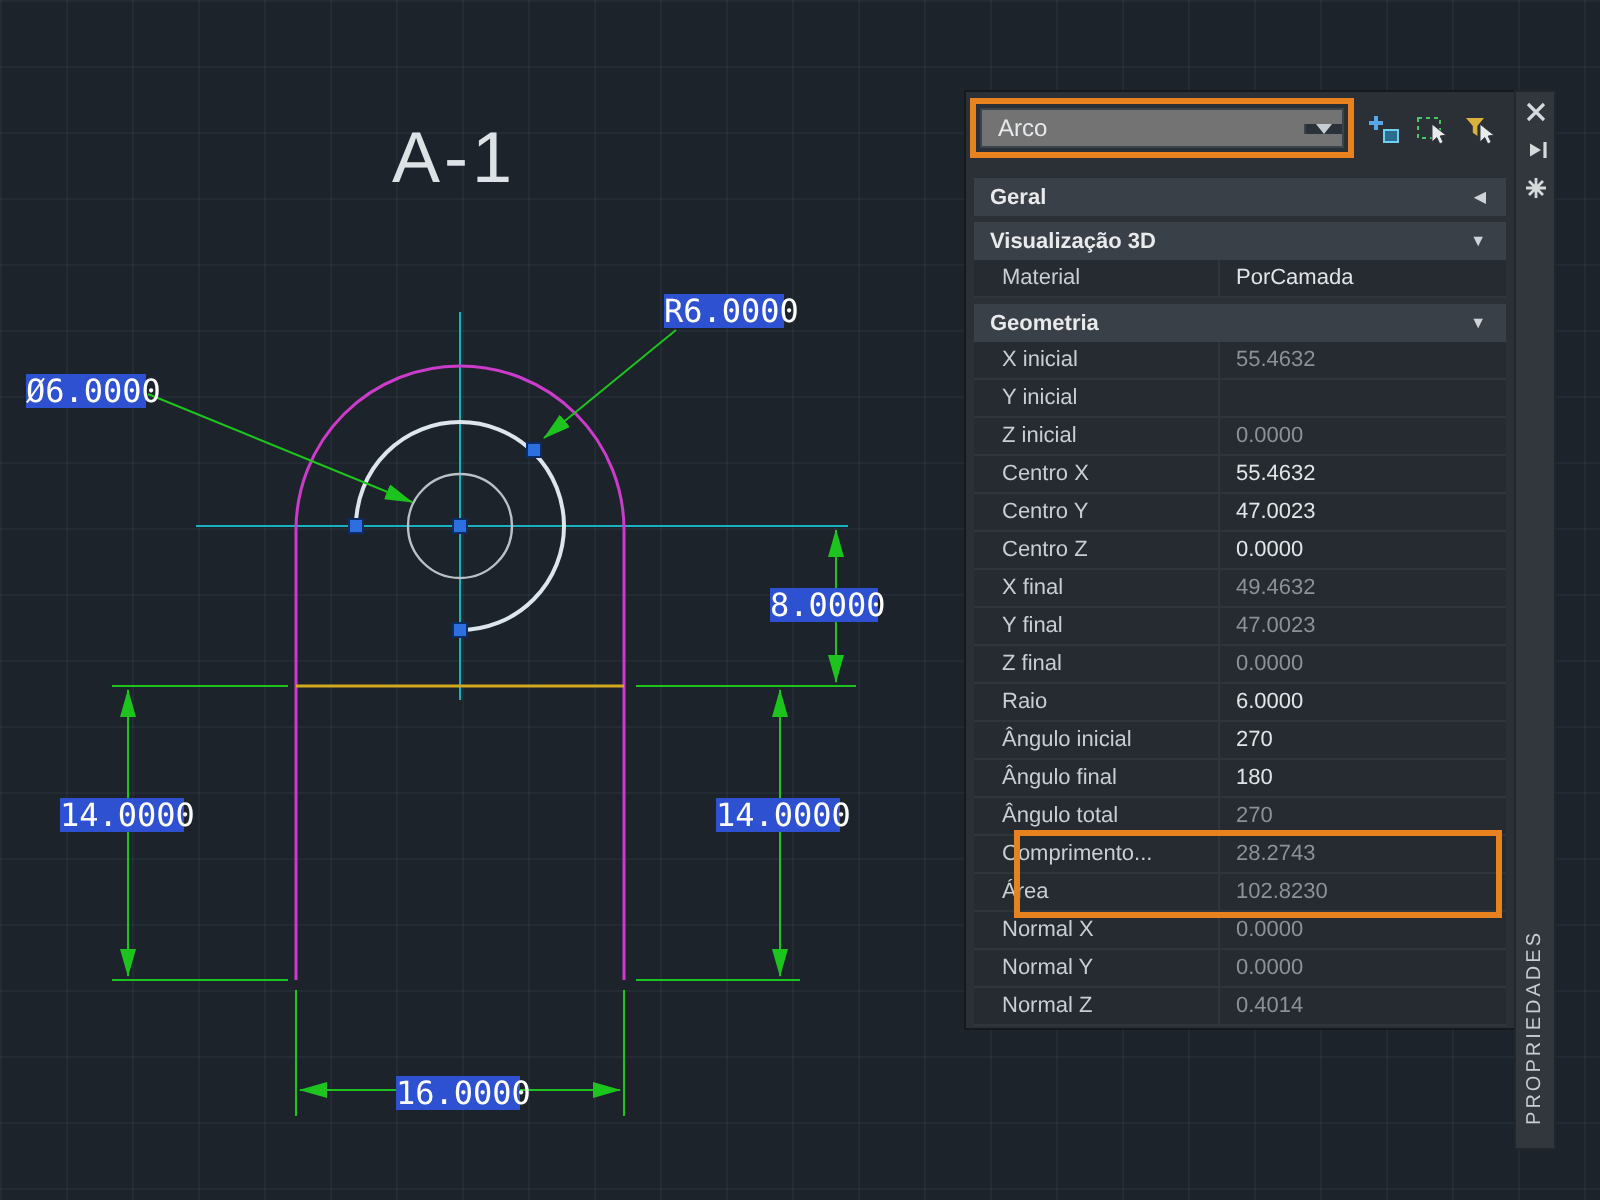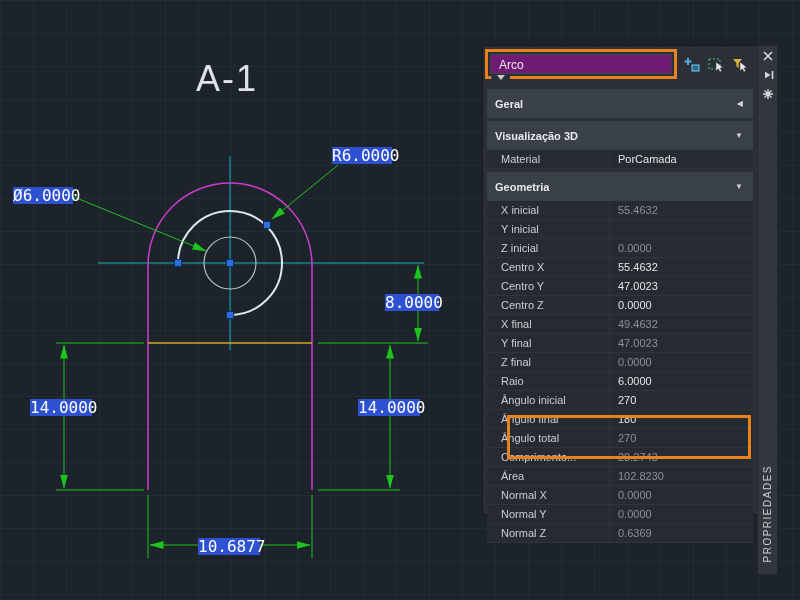--- a/index.html
+++ b/index.html
@@ -13,29 +13,29 @@
   .draw-title{position:absolute;left:196px;top:58px;font-size:36px;color:#dde2e6;letter-spacing:2px;}
   svg.draw{position:absolute;left:0;top:0;}
   .chip{position:absolute;height:17px;line-height:17px;text-align:center;background:#2d51d0;
     color:#ffffff;font-family:"DejaVu Sans Mono",monospace;font-size:16px;white-space:nowrap;}
 
   
   .panel{position:absolute;left:482px;top:45px;width:276px;height:470px;background:#2a3036;
     border:1px solid #15191d;box-sizing:border-box;}
   .panel-header{position:absolute;left:0;top:0;right:0;height:42px;}
   .dd-highlight{position:absolute;left:2px;top:3px;width:192px;height:30px;border:3px solid #e8821e;box-sizing:border-box;}
-  .dropdown{position:absolute;left:2px;top:2px;right:2px;bottom:2px;background:#701a75;border:1px solid #3c434a;
-    display:flex;align-items:flex-start;flex-direction:column;}
+  .dropdown{position:absolute;left:2px;top:2px;right:2px;bottom:2px;background:#737373;border:1px solid #3c434a;
+    display:flex;align-items:center;}
   .dd-text{flex:1;padding-left:8px;line-height:20px;color:#e6e9ec;font-size:12px;}
   .dd-btn{width:18px;background:#2b3138;display:flex;align-items:center;justify-content:center;border-left:1px solid #3c434a;}
   .chev{width:0;height:0;border-left:4px solid transparent;border-right:4px solid transparent;border-top:5px solid #c8cdd2;}
   .tool-btn{position:absolute;top:7px;width:22px;height:24px;display:flex;align-items:center;justify-content:center;}
 
   .rows{position:absolute;left:4px;right:4px;top:43px;}
-  .crow{height:29px;margin-top:3px;background:#3a4047;display:flex;align-items:center;justify-content:space-between;
+  .crow{height:19px;margin-top:3px;background:#3a4047;display:flex;align-items:center;justify-content:space-between;
     padding:0 10px 0 8px;color:#e8eaec;font-size:11px;font-weight:bold;gap:23px;}
   .crow:first-child{margin-top:0;}
   .carrow{font-size:8px;color:#cfd3d7;font-weight:normal;}
   .prow{height:18px;display:flex;background:#262b31;border-bottom:1px solid #2f353b;font-size:11px;}
   .plabel{width:108px;padding-left:14px;color:#c9ced3;line-height:18px;border-right:1px solid #2f353b;
     white-space:nowrap;overflow:hidden;}
   .pval{flex:1;padding-left:8px;line-height:18px;color:#e2e5e8;white-space:nowrap;overflow:hidden;}
   .pval.ro{color:#8a9197;}
   .row-highlight{position:absolute;left:20px;right:2px;top:326px;height:44px;border:3px solid #e8821e;
     box-sizing:border-box;pointer-events:none;}
@@ -94,21 +94,21 @@
       <rect x="226.5" y="311.5" width="7" height="7"></rect>
       <rect x="263.5" y="221.5" width="7" height="7"></rect>
     </g>
   </svg>
 
   <div class="chip" style="left:332px;top:147px;width:60px;">R6.0000</div>
   <div class="chip" style="left:13px;top:187px;width:60px;">Ø6.0000</div>
   <div class="chip" style="left:385px;top:294px;width:54px;">8.0000</div>
   <div class="chip" style="left:30px;top:399px;width:62px;">14.0000</div>
   <div class="chip" style="left:358px;top:399px;width:62px;">14.0000</div>
-  <div class="chip" style="left:198px;top:538px;width:62px;">10.6877</div>
+  <div class="chip" style="left:198px;top:538px;width:62px;">16.0000</div>
 
   <div class="panel">
     <div class="panel-header">
       <div class="dd-highlight">
         <div class="dropdown">
           <span class="dd-text">Arco</span>
           <span class="dd-btn">
             <i class="chev"></i>
           </span>
         </div>
@@ -213,21 +213,21 @@
       <div class="prow">
         <div class="plabel">Normal X</div>
         <div class="pval ro">0.0000</div>
       </div>
       <div class="prow">
         <div class="plabel">Normal Y</div>
         <div class="pval ro">0.0000</div>
       </div>
       <div class="prow">
         <div class="plabel">Normal Z</div>
-        <div class="pval ro">0.6369</div>
+        <div class="pval ro">0.4014</div>
       </div>
 
       <div class="row-highlight"></div>
     </div>
   </div>
 
   <div class="strip">
     <div class="strip-btn">
       <svg width="12" height="12">
         <path d="M2 2 L10 10 M10 2 L2 10" stroke="#d6dadd" stroke-width="1.6"></path>

